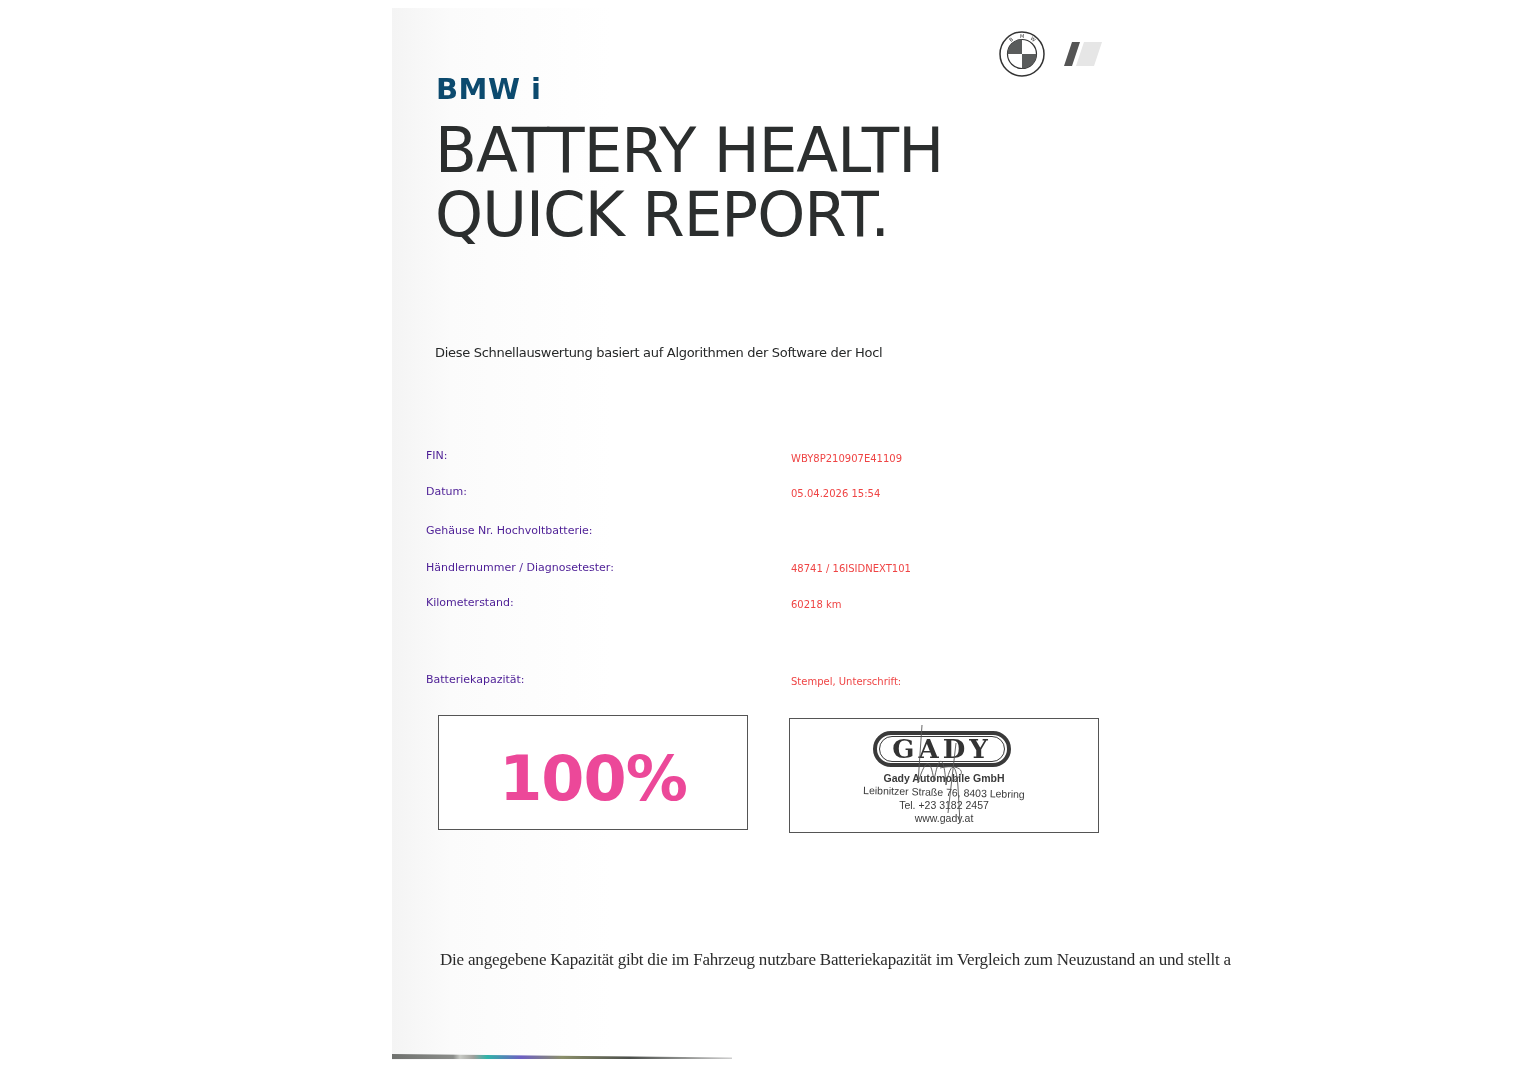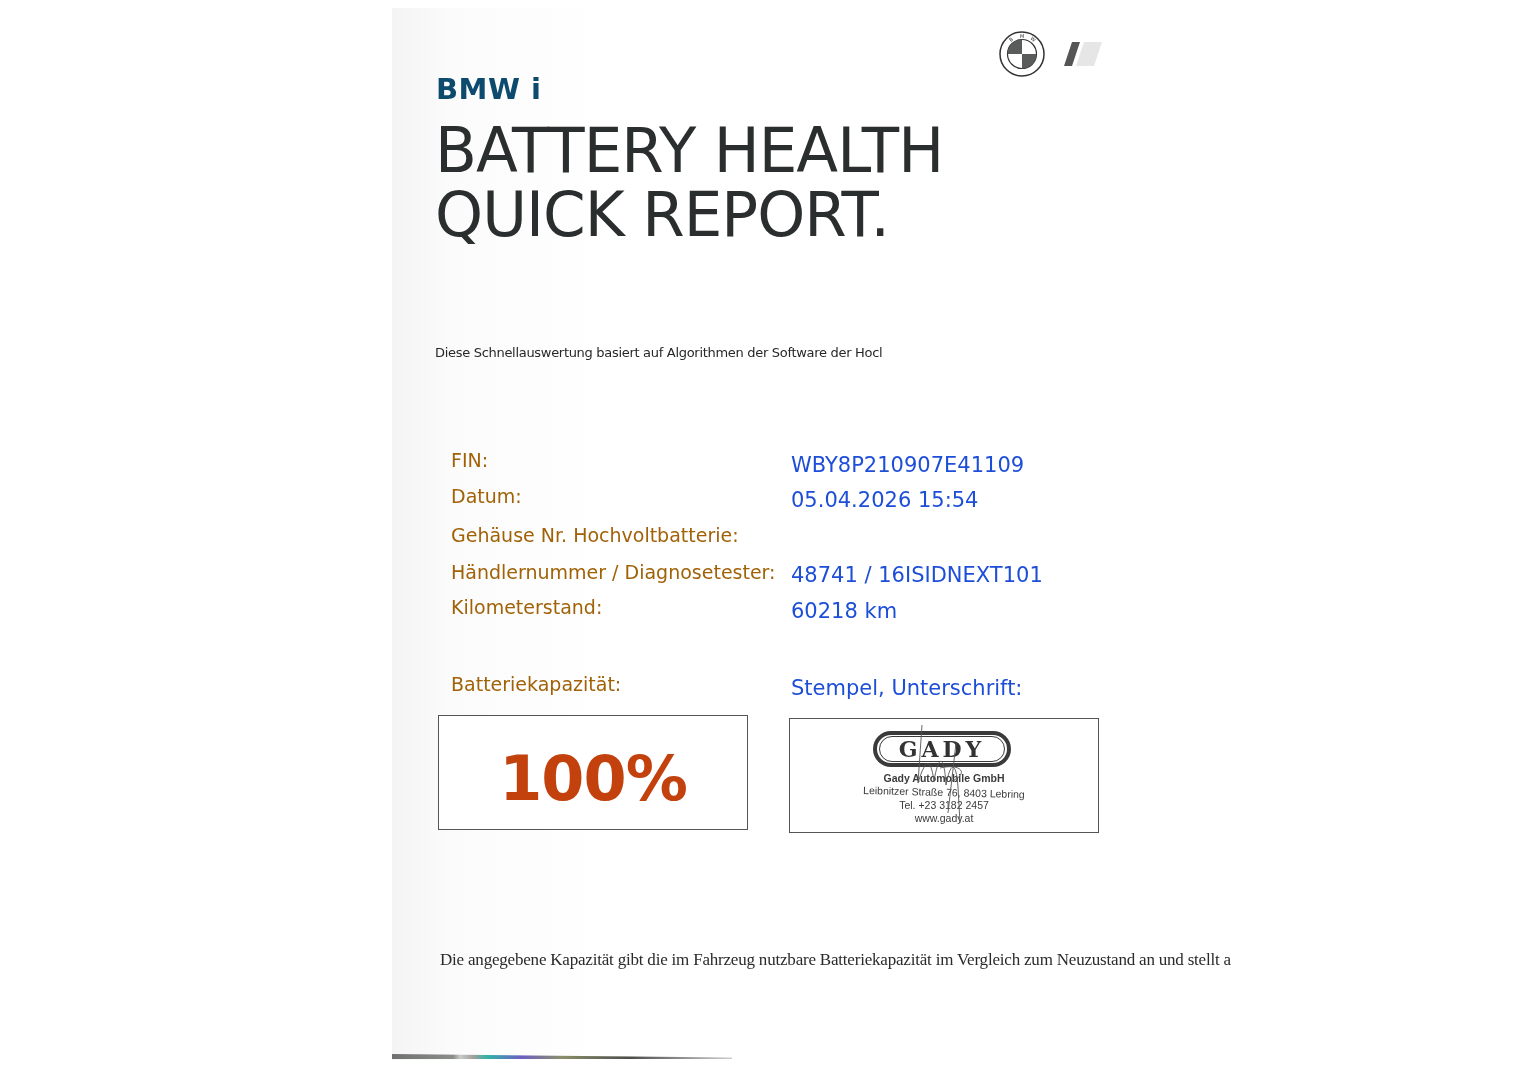--- a/index.html
+++ b/index.html
@@ -12,32 +12,32 @@
           clip-path:polygon(0 0,100% 70%,100% 100%,0 100%); }
   .brand { position:absolute; left:436px; top:28px; font-family:"DejaVu Sans", sans-serif;
            font-weight:bold; font-size:29px; letter-spacing:0.5px; color:#0c4a6e;margin-top:44px; }
   .roundel { position:absolute; left:999px; top:31px; width:46px; height:46px; }
   .i-mark { position:absolute; left:1062px; top:40px; width:42px; height:28px; }
   .title { position:absolute; left:435px; top:119px; margin:0; font-family:"DejaVu Sans", sans-serif;
            font-weight:normal; font-size:63px; line-height:64px; letter-spacing:-1px; color:#2b2e2e;
            transform:scaleX(0.97); transform-origin:left top; }
   .intro { position:absolute; left:435px; top:345px; font-family:"DejaVu Sans", sans-serif;
            font-size:13px; color:#262828; white-space:nowrap; letter-spacing:-0.3px; }
-  .label { position:absolute; left:451px; font-size:19px; color:#a16207; white-space:nowrap; }
-  .value { position:absolute; left:791px; font-size:21px; color:#1d4ed8; white-space:nowrap; }
+  .label { position:absolute; left:426px; font-size:11px; color:#4c1d95; white-space:nowrap; }
+  .value { position:absolute; left:791px; font-size:10px; color:#ef4444; white-space:nowrap; }
   .box { position:absolute; border:1.5px solid #555; background:#fff; }
   .capacity { position:absolute; left:438px; top:715px; width:308px; height:113px; }
   .capacity-val { position:absolute; left:0; right:0; top:32px; text-align:center; font-weight:bold;
-                  font-size:62px; line-height:62px; color:#c2410c; letter-spacing:-1px; }
+                  font-size:62px; line-height:62px; color:#ec4899; letter-spacing:-1px; }
   .stamp { position:absolute; left:789px; top:718px; width:308px; height:113px; }
   .gady-oval { position:absolute; left:83px; top:12px; width:138px; height:36px; border:4px solid #3a3a3a;
                border-radius:22px; box-sizing:border-box; display:flex; align-items:center; justify-content:center; }
   .gady-inner { border:1.5px solid #3a3a3a; border-radius:16px; width:124px; height:24px; display:flex;
                 align-items:center; justify-content:center; font-family:"DejaVu Serif", serif; font-weight:bold;
-                font-size:22px; letter-spacing:4px; color:#333; }
+                font-size:26px; letter-spacing:4px; color:#333; }
   .stamp-line { position:absolute; left:0; right:0; text-align:center; font-family:"Liberation Sans", sans-serif;
                 font-size:10.5px; color:#3a3a3a; white-space:nowrap; }
   .sig { position:absolute; left:110px; top:4px; width:100px; height:100px; }
   .footnote { position:absolute; left:440px; top:950px; font-family:Liberation Serif, serif;
               font-size:17px; color:#2a2a2a; white-space:nowrap; letter-spacing:-0.2px; }
 </style>
 </head>
 <body>
 
 <div class="page"></div>

